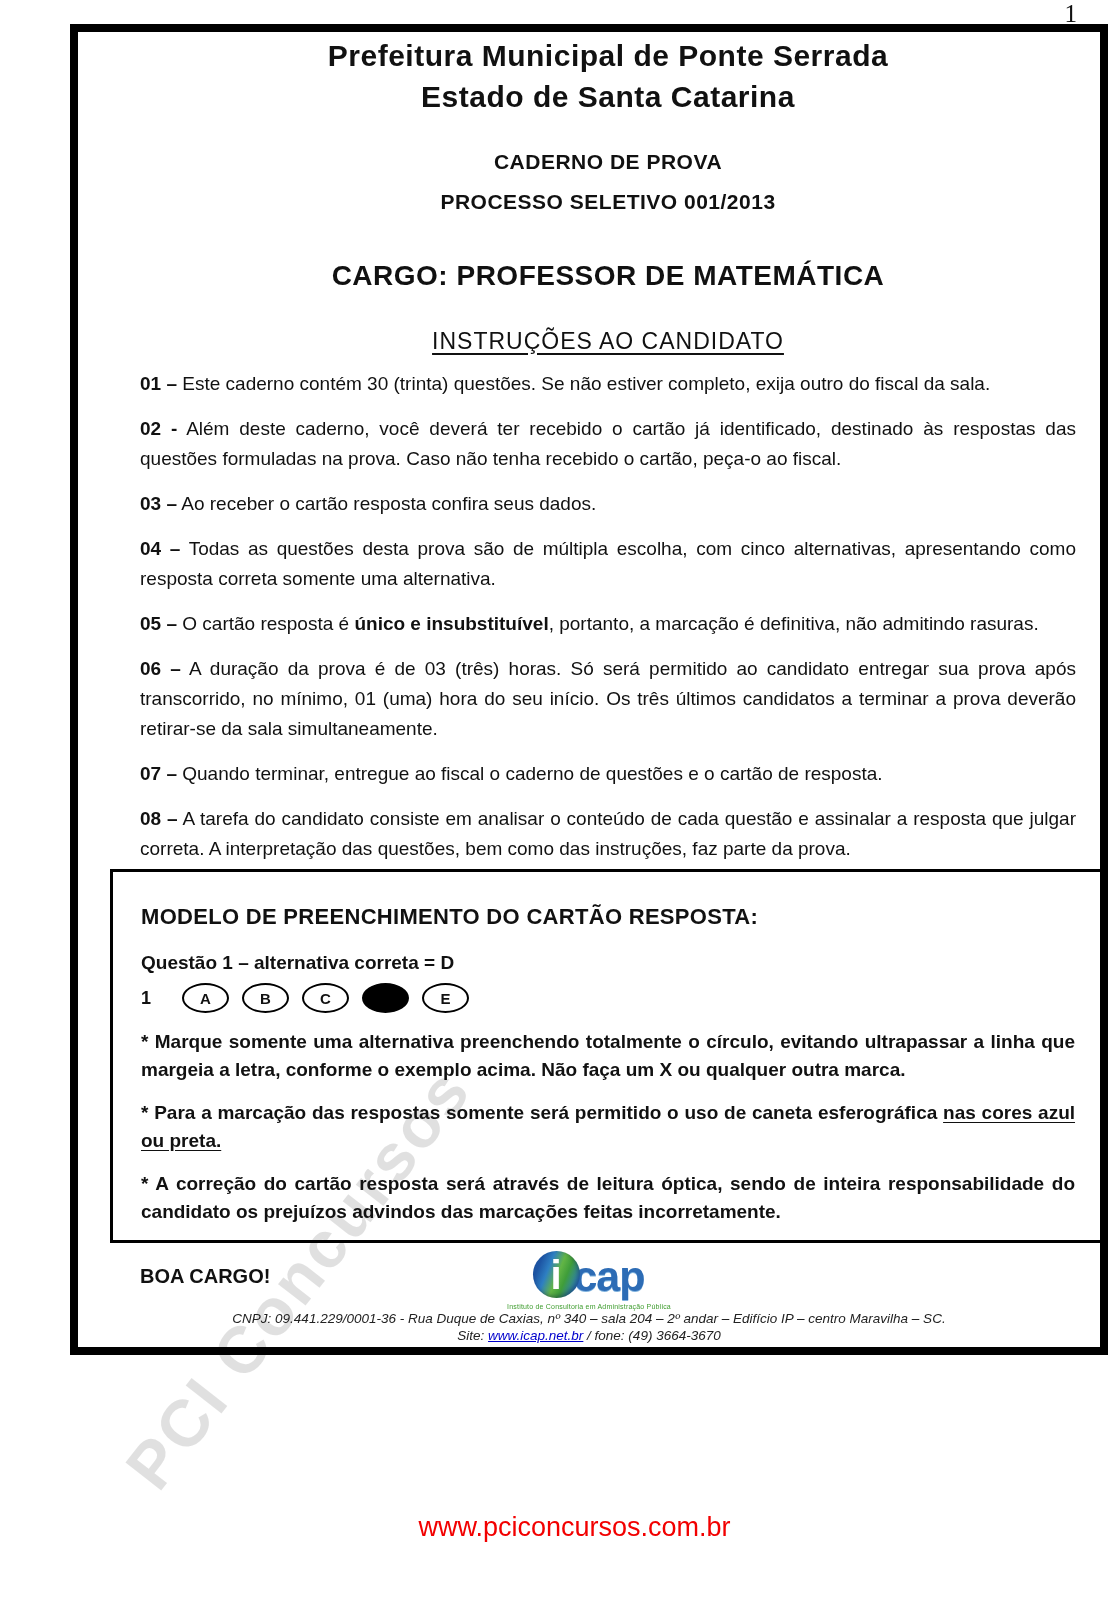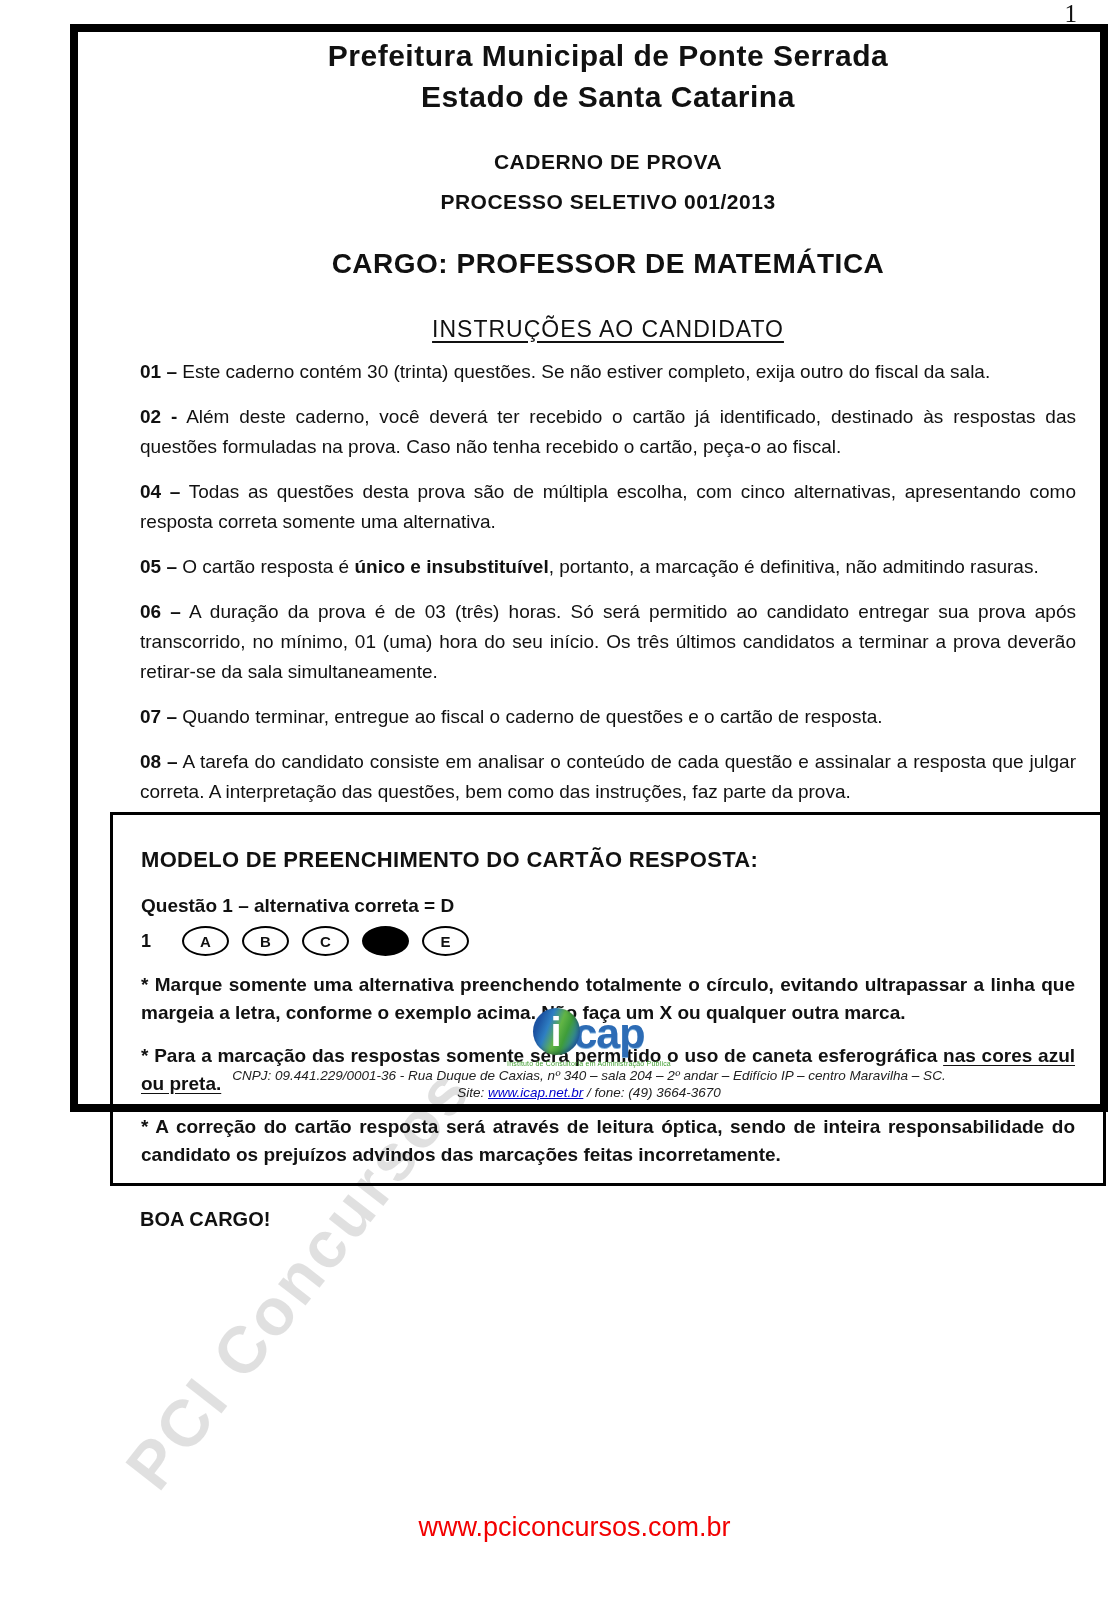--- a/index.html
+++ b/index.html
@@ -8,29 +8,29 @@
   .page { position:relative; width:1115px; height:1609px; background:#fff; overflow:hidden; }
 
   .page-number { position:absolute; top:0px; right:38px; font-family:"Liberation Serif", serif;
                  font-size:25px; color:#111; z-index:2; }
 
   .watermark { position:absolute; left:298px; top:1278px; z-index:0;
                transform:translate(-50%,-50%) rotate(-52deg);
                font-size:66px; font-weight:bold; letter-spacing:3px; white-space:nowrap;
                color:rgba(0,0,0,0.12); }
 
-  .frame { position:absolute; left:70px; top:24px; width:1038px; height:1088px;
+  .frame { position:absolute; left:70px; top:24px; width:1038px; height:1331px;
            border:8px solid #000; z-index:1; background:transparent;
            padding:4px 24px 0 62px; }
 
   .c { text-align:center; }
   h1 { font-size:30px; font-weight:bold; line-height:1.35; letter-spacing:0.5px; }
   .booklet   { margin-top:33px; font-size:21px; font-weight:bold; letter-spacing:0.5px; }
   .process   { margin-top:16px; font-size:21px; font-weight:bold; letter-spacing:0.5px; }
-  .cargo     { margin-top:34px; font-size:28px; font-weight:bold; letter-spacing:0.5px; }
+  .cargo     { margin-top:46px; font-size:28px; font-weight:bold; letter-spacing:0.5px; }
   .instr-head{ margin-top:36px; font-size:23px; letter-spacing:1px;
                text-decoration:underline; text-underline-offset:4px; }
 
   .instr { margin-top:15px; font-size:19px; line-height:30px; text-align:justify; }
   .instr.first { margin-top:14px; }
   .pfx { font-weight:bold; }
   .b   { font-weight:bold; }
   .u   { text-decoration:underline; text-underline-offset:3px; }
 
   .model-box { margin:5px -30px 0 -30px; border:3px solid #000; padding:32px 28px 14px 28px; }
@@ -83,20 +83,24 @@
 
     <p class="instr first">
       <span class="pfx">01 –</span>
       <span>Este caderno contém 30 (trinta) questões. Se não estiver completo, exija outro do fiscal da sala.</span>
     </p>
     <p class="instr">
       <span class="pfx">02 -</span>
       <span>Além deste caderno, você deverá ter recebido o cartão já identificado, destinado às respostas das questões formuladas na prova. Caso não tenha recebido o cartão, peça-o ao fiscal.</span>
     </p>
     <p class="instr">
+      <span class="pfx">03 –</span>
+      <span>Ao receber o cartão resposta confira seus dados.</span>
+    </p>
+    <p class="instr">
       <span class="pfx">04 –</span>
       <span>Todas as questões desta prova são de múltipla escolha, com cinco alternativas, apresentando como resposta correta somente uma alternativa.</span>
     </p>
     <p class="instr">
       <span class="pfx">05 –</span>
       <span>O cartão resposta é </span><span class="b">único e insubstituível</span><span>, portanto, a marcação é definitiva, não admitindo rasuras.</span>
     </p>
     <p class="instr">
       <span class="pfx">06 –</span>
       <span>A duração da prova é de 03 (três) horas. Só será permitido ao candidato entregar sua prova após transcorrido, no mínimo, 01 (uma) hora do seu início. Os três últimos candidatos a terminar a prova deverão retirar-se da sala simultaneamente.</span>

